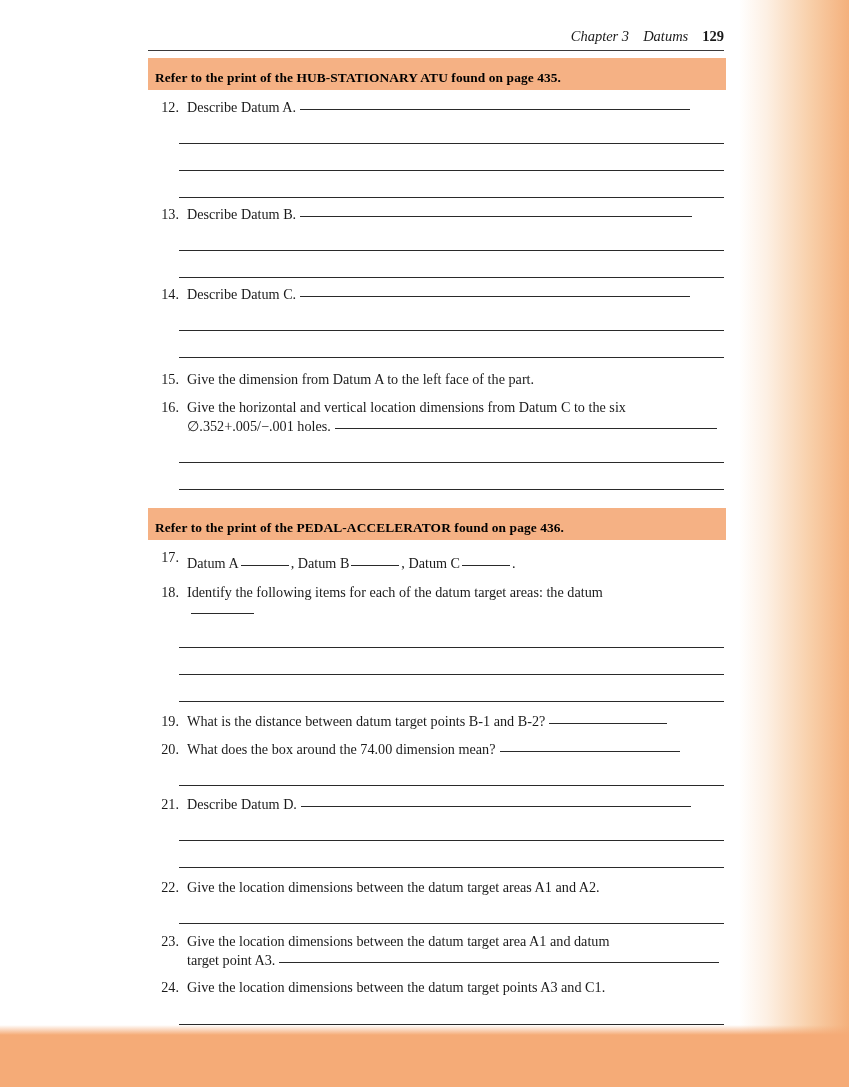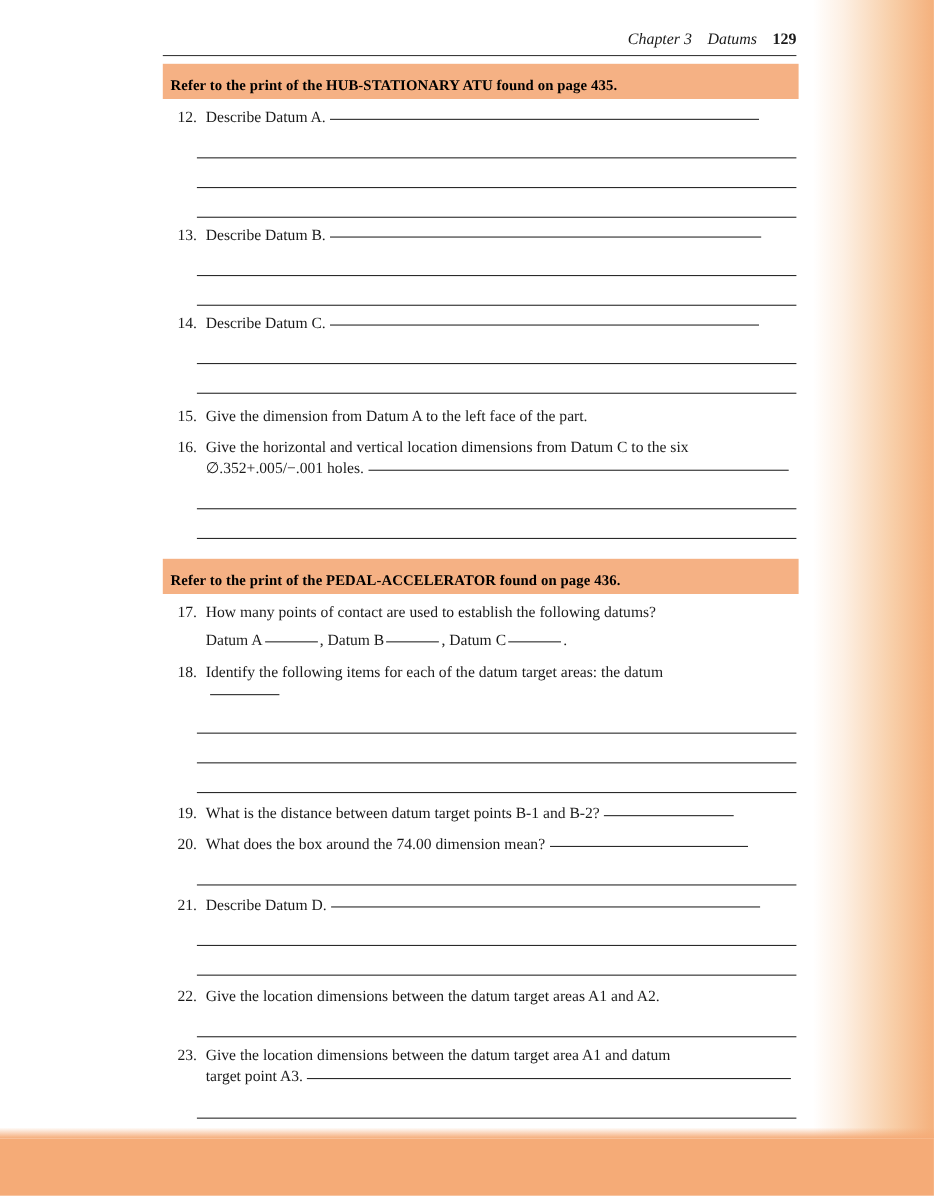--- a/index.html
+++ b/index.html
@@ -217,21 +217,20 @@
     <div class="rules">
       <div class="rule h26"></div>
       <div class="rule h26"></div>
     </div>
 
     <div class="banner second">Refer to the print of the PEDAL-ACCELERATOR found on page 436.</div>
 
     <div class="q">
       <div class="num">17.</div>
       <div class="body">
-        <span class="txt">How many points of contact are used to establish the following datums?</span>
         <div class="indent-line">
           <span>Datum A</span><span class="blank"></span><span>, Datum B</span><span class="blank"></span><span>, Datum C</span><span class="blank"></span><span>.</span>
         </div>
       </div>
     </div>
 
     <div class="q" style="margin-top:10px">
       <div class="num">18.</div>
       <div class="body">
         <span class="txt">Identify the following items for each of the datum target areas: the datum</span><br>
@@ -283,18 +282,24 @@
     </div>
 
     <div class="q" style="margin-top:8px">
       <div class="num">23.</div>
       <div class="body">
         <span class="txt">Give the location dimensions between the datum target area A1 and datum</span><br>
         <span class="txt">target point A3.</span><span class="rule-inline" style="width:440px"></span>
       </div>
     </div>
 
+    <div class="q" style="margin-top:8px">
+      <div class="num">24.</div>
+      <div class="body">
+        <span class="txt">Give the location dimensions between the datum target points A3 and C1.</span>
+      </div>
+    </div>
     <div class="rules">
       <div class="rule h26"></div>
     </div>
 
   </div>
 </div>
 
 </body></html>

